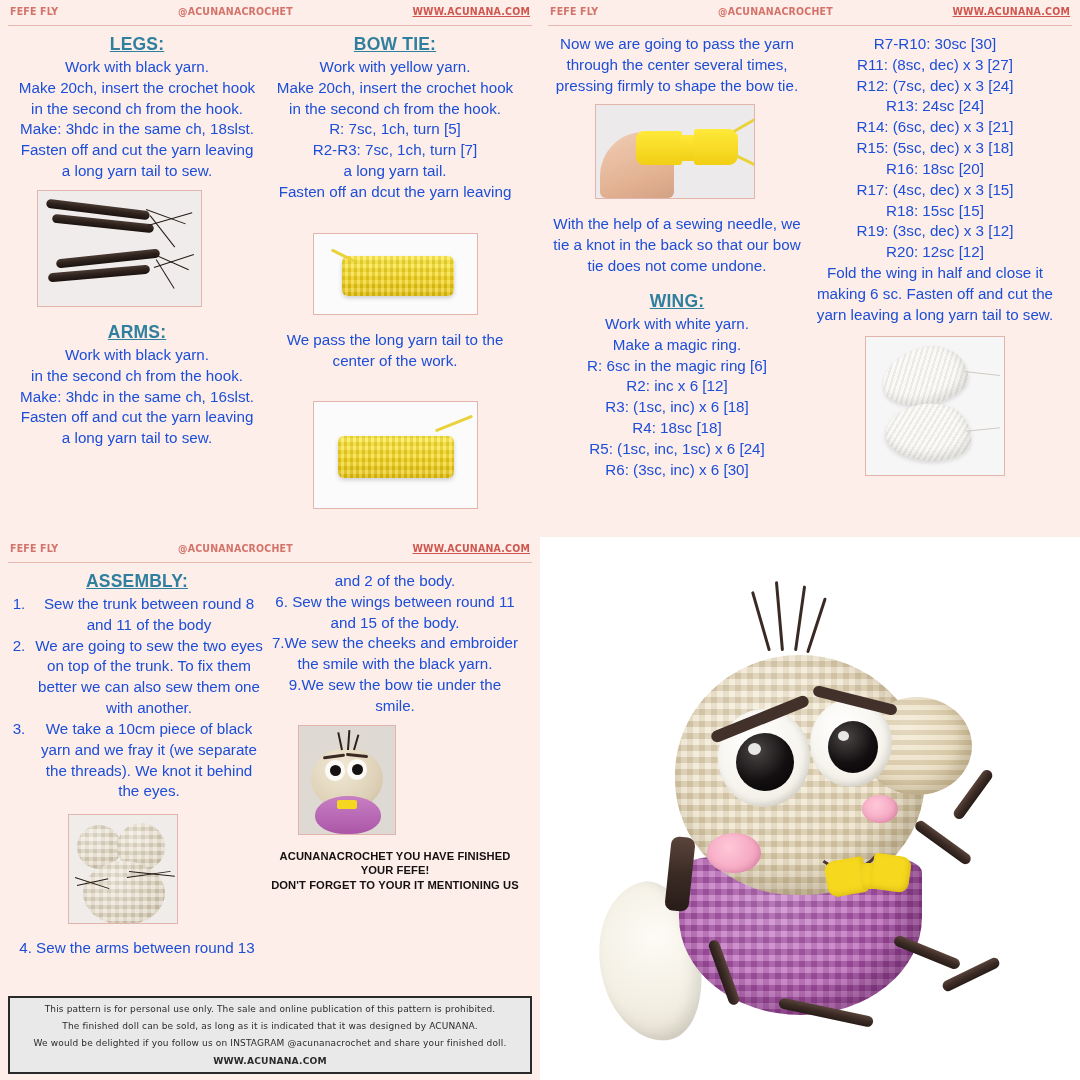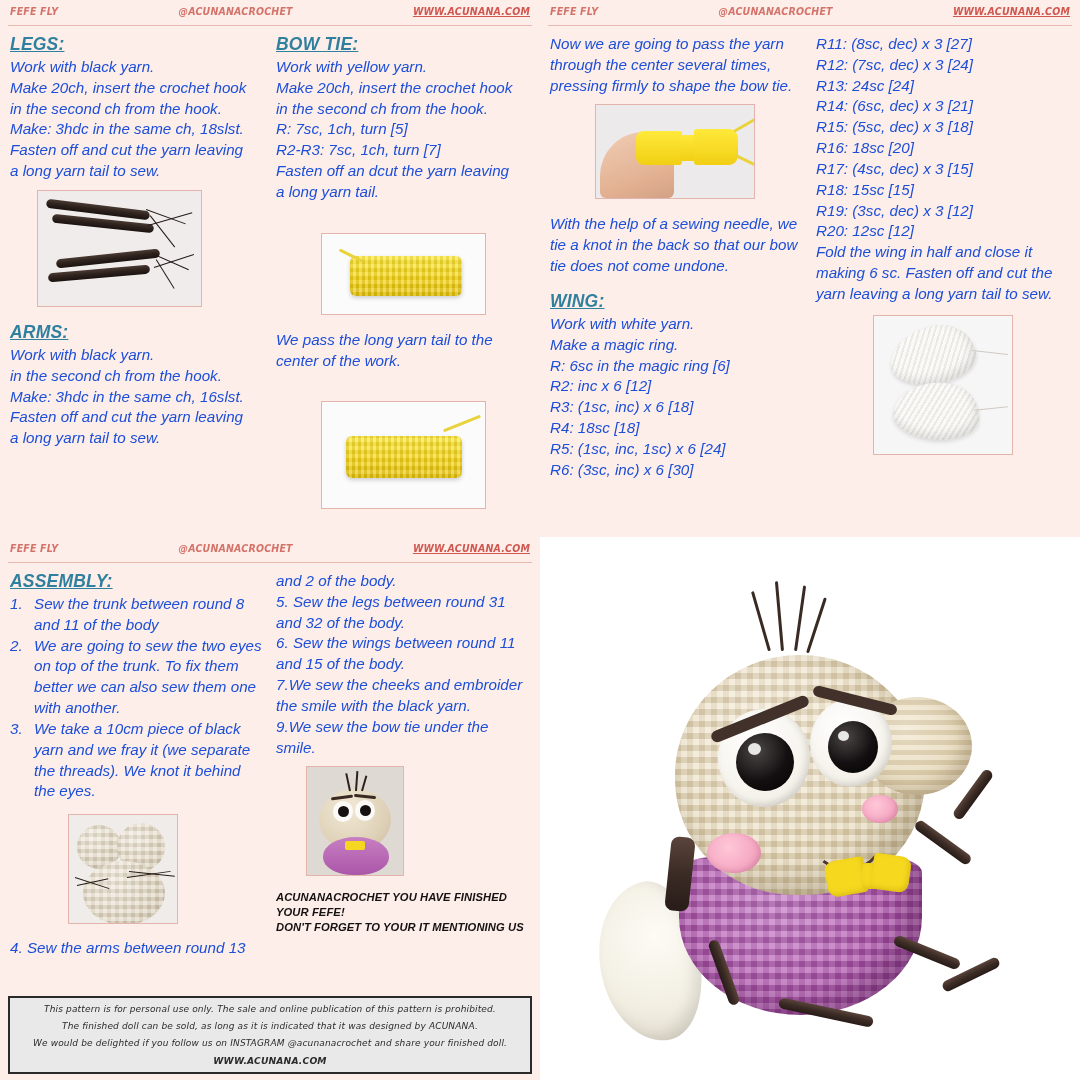--- a/index.html
+++ b/index.html
@@ -3,21 +3,21 @@
 <meta charset="utf-8">
 <title>Fefe Fly Crochet Pattern</title>
 <style>
   * { margin:0; padding:0; box-sizing:border-box; }
   html,body { width:1080px; height:1080px; }
   body {
     font-family:"Liberation Sans", sans-serif;
     background:#fdeee8;
     overflow:hidden;
   }
-  .sheet { position:relative; width:1004px; height:1080px;font-style:italic; }
+  .sheet { position:relative; width:1004px; height:1080px; }
 
   
   .panel { position:absolute; background:#fdeee9; overflow:hidden; }
   .panel.tl { left:0;   top:0;   width:540px; height:537px; }
   .panel.tr { left:540px; top:0; width:540px; height:537px; }
   .panel.bl { left:0;   top:537px; width:540px; height:543px; }
   .panel.br { left:540px; top:537px; width:540px; height:543px; background:#ffffff; }
 
   
   .brand-header {
@@ -33,21 +33,21 @@
   }
   .brand-left, .brand-mid, .brand-right {
     font-size:10.5px; font-weight:bold; letter-spacing:.2px;
     color:#d4736a; white-space:nowrap;
   }
   .brand-left { flex:0 0 auto; }
   .brand-mid { flex:1 1 auto; text-align:center; }
   .brand-right { flex:0 0 auto; text-decoration:underline; color:#d0574f; }
 
   
-  .cols { display:flex; padding:8px 10px 0 10px; gap:12px; }
+  .cols { display:flex; padding:8px 10px 0 10px; gap:4px;text-align:center; }
   .col { width:254px; }
 
   h2.sec {
     font-size:17.5px; font-weight:bold; color:#2f7f9e;
     text-decoration:underline; margin-bottom:2px; letter-spacing:.2px;
   }
   p.body, .body {
     font-size:15.2px; line-height:1.37; color:#1d4ed8;
   }
   .gap { height:14px; }
@@ -252,22 +252,22 @@
       </div>
 
       <div class="col">
         <h2 class="sec">BOW TIE:</h2>
         <div class="body">
           <div>Work with yellow yarn.</div>
           <div>Make 20ch, insert the crochet hook</div>
           <div>in the second ch from the hook.</div>
           <div>R: 7sc, 1ch, turn [5]</div>
           <div>R2-R3: 7sc, 1ch, turn [7]</div>
+          <div>a long yarn tail.</div>
           <div>Fasten off an dcut the yarn leaving</div>
-          <div>a long yarn tail.</div>
         </div>
 
         <div class="gap-lg"></div>
         <div class="photo bow-photo">
           <div class="photo-inner">
             <div class="bow-rect" style="left:28px; top:22px; width:112px; height:40px;"></div>
             <div class="bow-tail" style="left:16px; top:20px; width:26px; transform:rotate(26deg);"></div>
           </div>
         </div>
 
@@ -320,20 +320,21 @@
           <div>R2: inc x 6 [12]</div>
           <div>R3: (1sc, inc) x 6 [18]</div>
           <div>R4: 18sc [18]</div>
           <div>R5: (1sc, inc, 1sc) x 6 [24]</div>
           <div>R6: (3sc, inc) x 6 [30]</div>
         </div>
       </div>
 
       <div class="col">
         <div class="body">
+          <div>R7-R10: 30sc [30]</div>
           <div>R11: (8sc, dec) x 3 [27]</div>
           <div>R12: (7sc, dec) x 3 [24]</div>
           <div>R13: 24sc [24]</div>
           <div>R14: (6sc, dec) x 3 [21]</div>
           <div>R15: (5sc, dec) x 3 [18]</div>
           <div>R16: 18sc [20]</div>
           <div>R17: (4sc, dec) x 3 [15]</div>
           <div>R18: 15sc [15]</div>
           <div>R19: (3sc, dec) x 3 [12]</div>
           <div>R20: 12sc [12]</div>
@@ -387,21 +388,20 @@
             <div class="thread" style="left:60px; top:56px; width:46px; transform:rotate(6deg);"></div>
             <div class="thread" style="left:58px; top:62px; width:44px; transform:rotate(-8deg);"></div>
           </div>
         </div>
 
         <div class="body" style="margin-top:14px;">4.  Sew the arms between round 13</div>
       </div>
 
       <div class="col">
         <div class="body">and 2 of the body.</div>
-        <div class="body">5. Sew the legs between round 31 and 32 of the body.</div>
         <div class="body">6. Sew the wings between round 11 and 15 of the body.</div>
         <div class="body">7.We sew the cheeks and embroider the smile with the black yarn.</div>
         <div class="body">9.We sew the bow tie under the smile.</div>
 
         <div class="photo asm-photo asm2">
           <div class="photo-inner">
             <div class="doll-mini-head" style="left:12px; top:22px; width:72px; height:62px;"></div>
             <div class="doll-mini-body" style="left:16px; top:70px; width:66px; height:38px;"></div>
             <div class="mini-eye" style="left:26px; top:34px; width:20px; height:21px;"></div>
             <div class="mini-eye" style="left:48px; top:33px; width:20px; height:21px;"></div>

